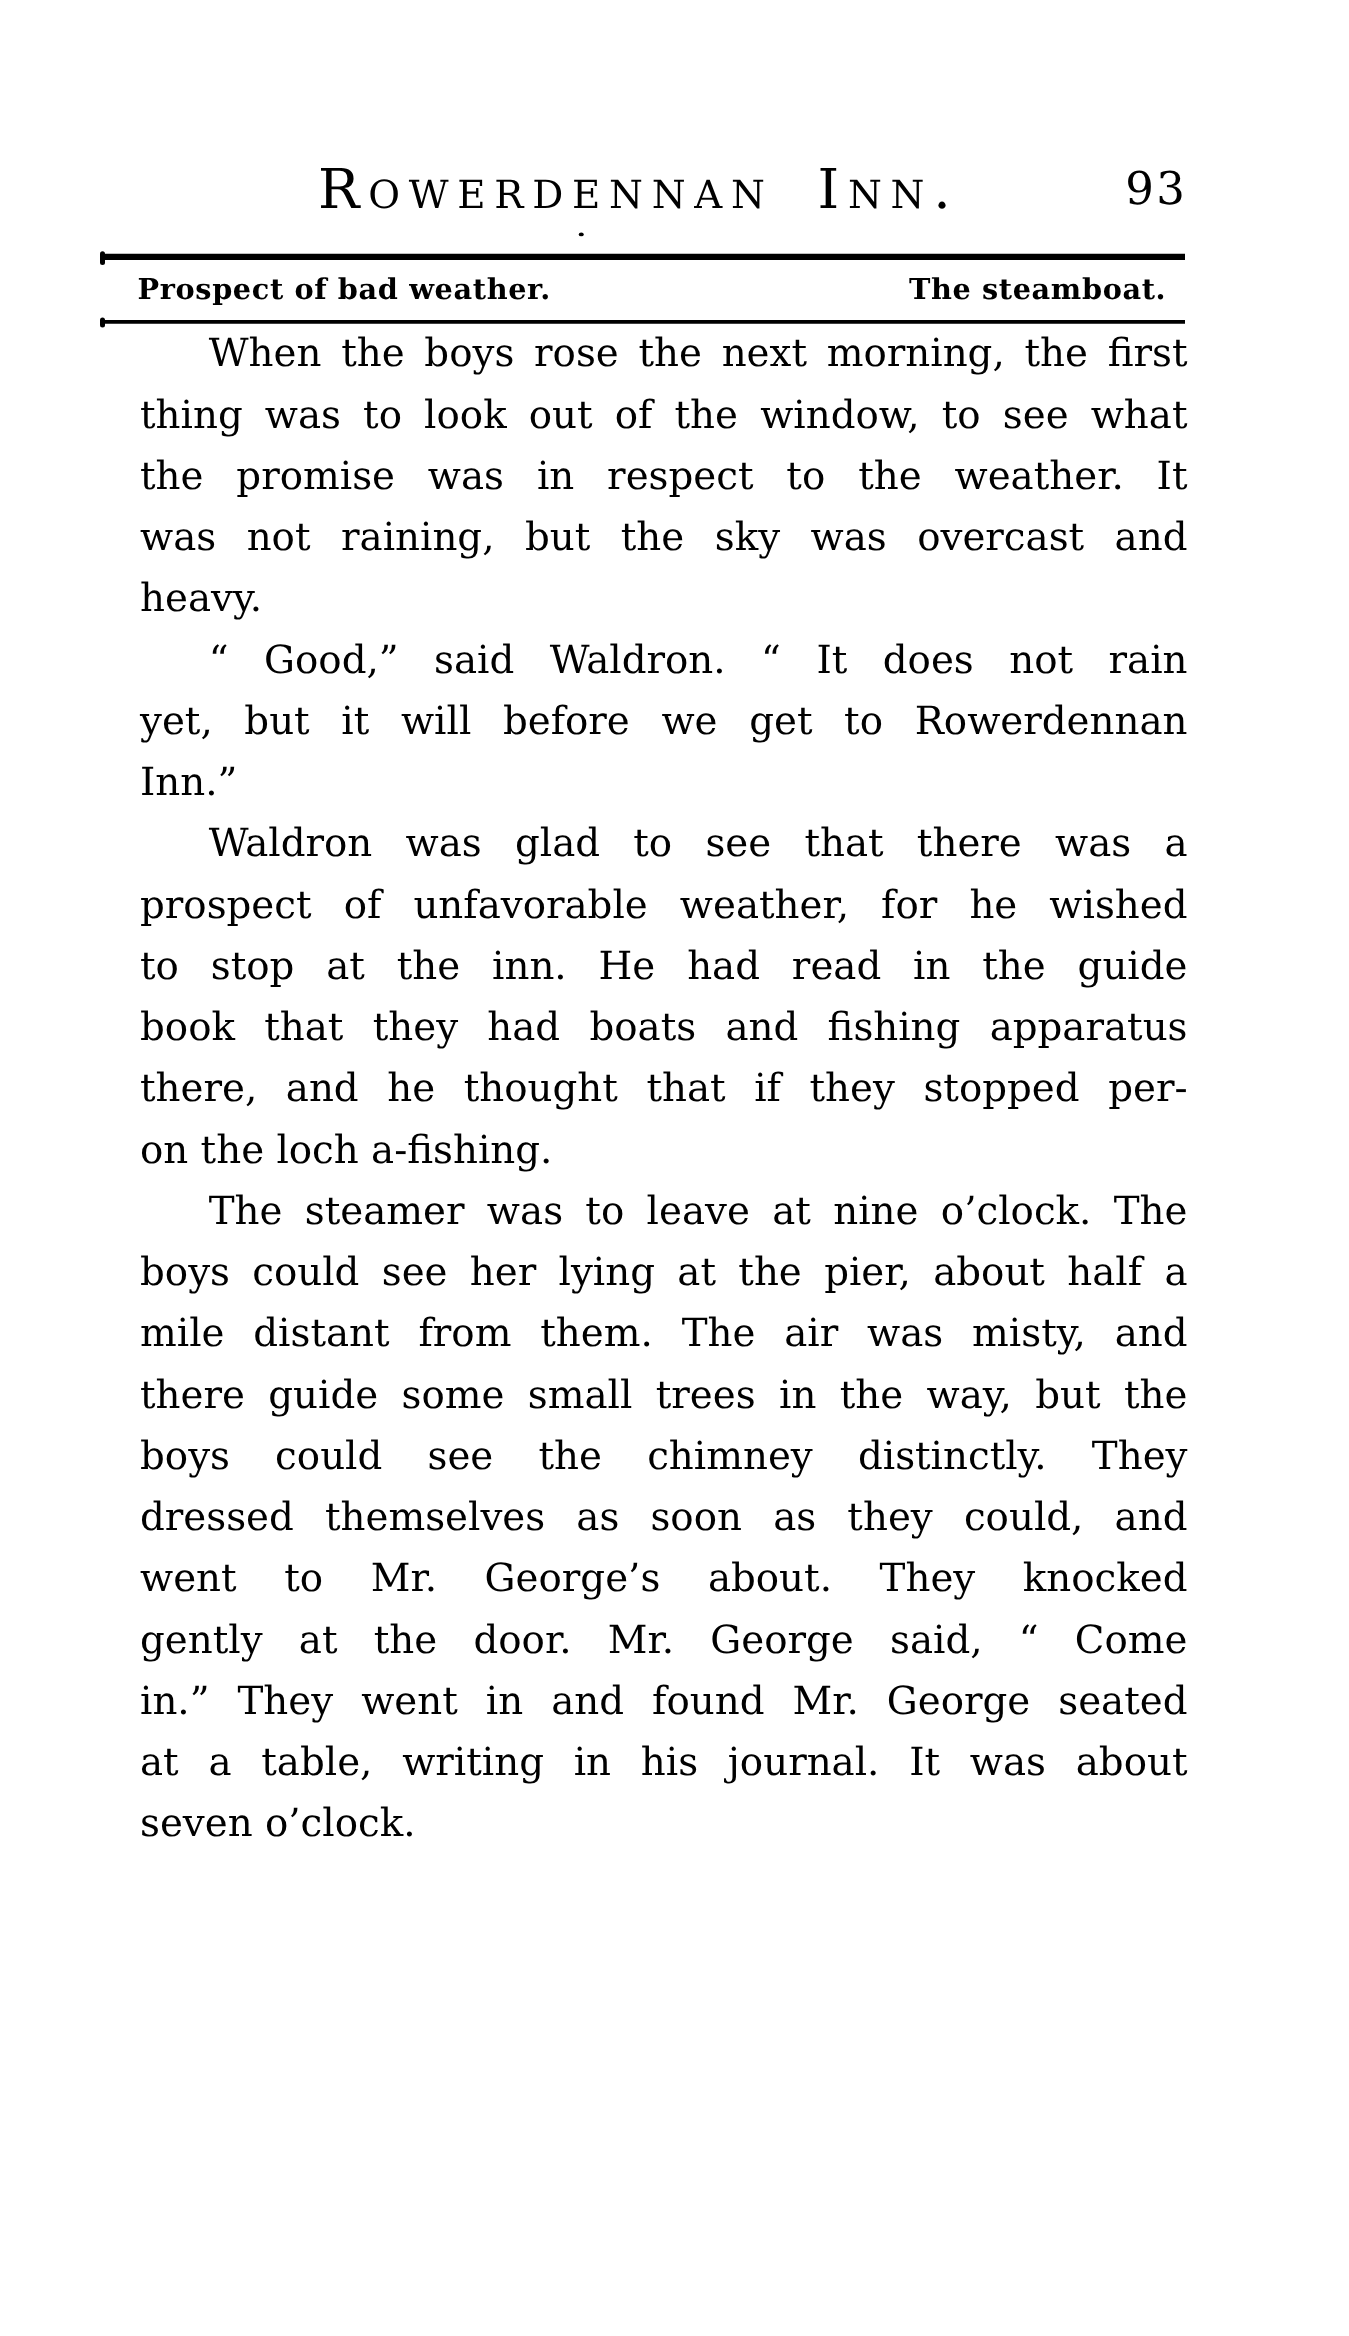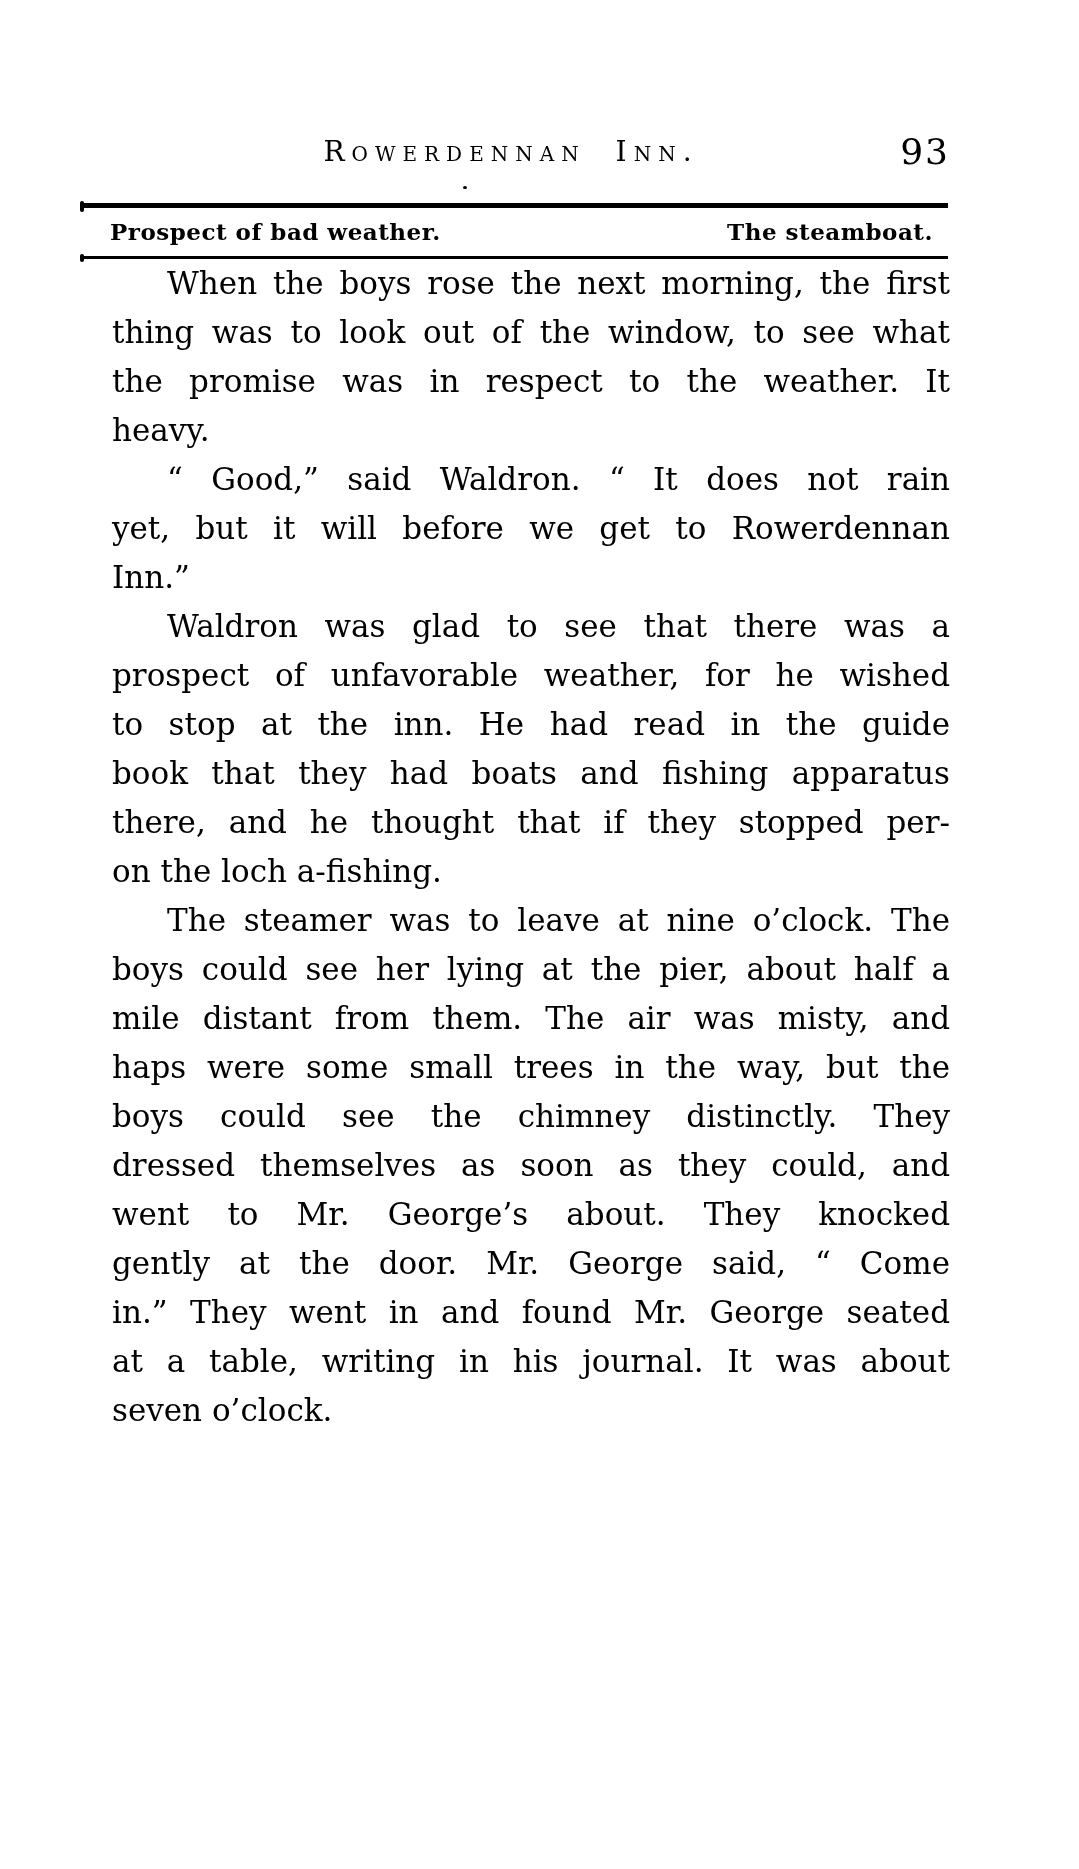--- a/index.html
+++ b/index.html
@@ -22,21 +22,21 @@
   .title-row {
     position: absolute;
     top: 128px;
     left: 72px;
     width: 878px;
     height: 50px;
     text-align: center;
   }
   .page-title {
     display: inline-block;
-    font-size: 28px;
+    font-size: 44px;
     line-height: 48px;
     font-variant: small-caps;
     letter-spacing: 7px;
     word-spacing: 14px;
     white-space: nowrap;
   }
   .page-number {
     position: absolute;
     right: 0;
     top: 0;
@@ -152,40 +152,41 @@
 
   <div class="rule rule-thin"></div>
 
   <div class="speck"></div>
 
   <div class="body-text">
       <div class="paragraph">
         <div class="line indent">When the boys rose the next morning, the first</div>
         <div class="line">thing was to look out of the window, to see what</div>
         <div class="line">the promise was in respect to the weather.  It</div>
+        <div class="line">was not raining, but the sky was overcast and</div>
         <div class="line pend">heavy.</div>
       </div>
       <div class="paragraph">
         <div class="line indent">“ Good,” said Waldron.  “ It does not rain</div>
         <div class="line">yet, but it will before we get to Rowerdennan</div>
         <div class="line pend">Inn.”</div>
       </div>
       <div class="paragraph">
         <div class="line indent">Waldron was glad to see that there was a</div>
         <div class="line">prospect of unfavorable weather, for he wished</div>
         <div class="line">to stop at the inn.  He had read in the guide</div>
         <div class="line">book that they had boats and fishing apparatus</div>
         <div class="line">there, and he thought that if they stopped per-</div>
         <div class="line pend">on the loch a-fishing.</div>
       </div>
       <div class="paragraph">
         <div class="line indent">The steamer was to leave at nine o’clock.  The</div>
         <div class="line">boys could see her lying at the pier, about half a</div>
         <div class="line">mile distant from them.  The air was misty, and</div>
-        <div class="line">haps were some small trees in the way, but the</div>
+        <div class="line">there guide some small trees in the way, but the</div>
         <div class="line">boys could see the chimney distinctly.  They</div>
         <div class="line">dressed themselves as soon as they could, and</div>
         <div class="line">went to Mr. George’s about.  They knocked</div>
         <div class="line">gently at the door.  Mr. George said, “ Come</div>
         <div class="line">in.”  They went in and found Mr. George seated</div>
         <div class="line">at a table, writing in his journal.  It was about</div>
         <div class="line pend">seven o’clock.</div>
       </div>
     </div>
 

